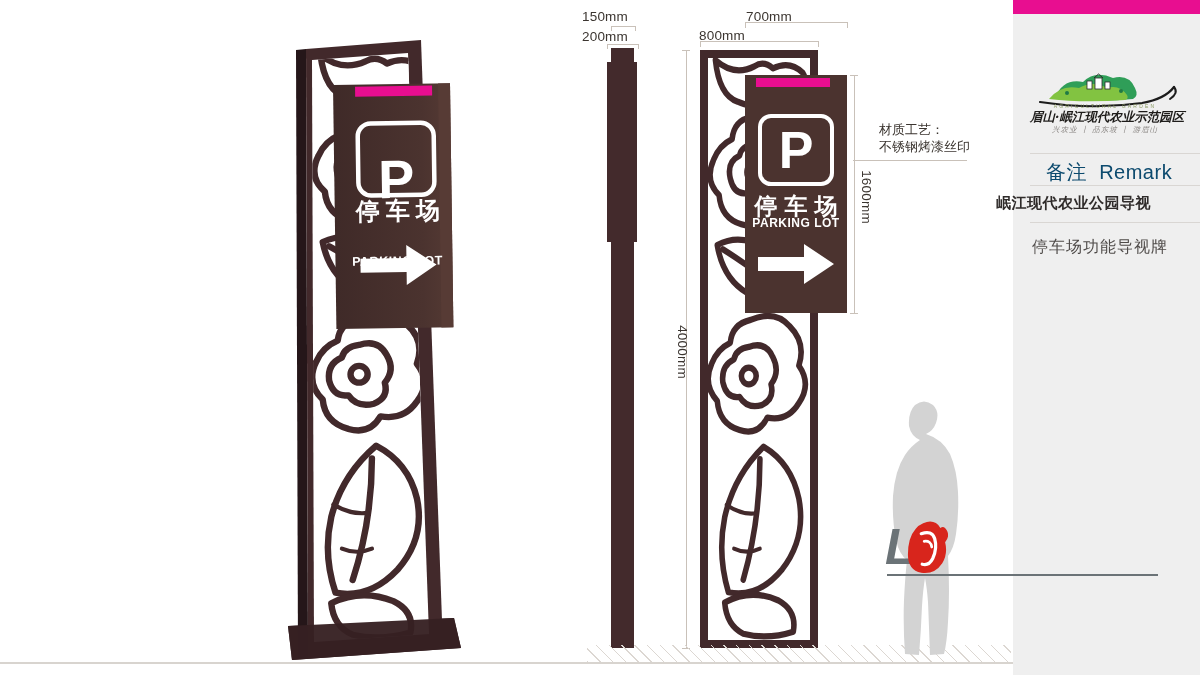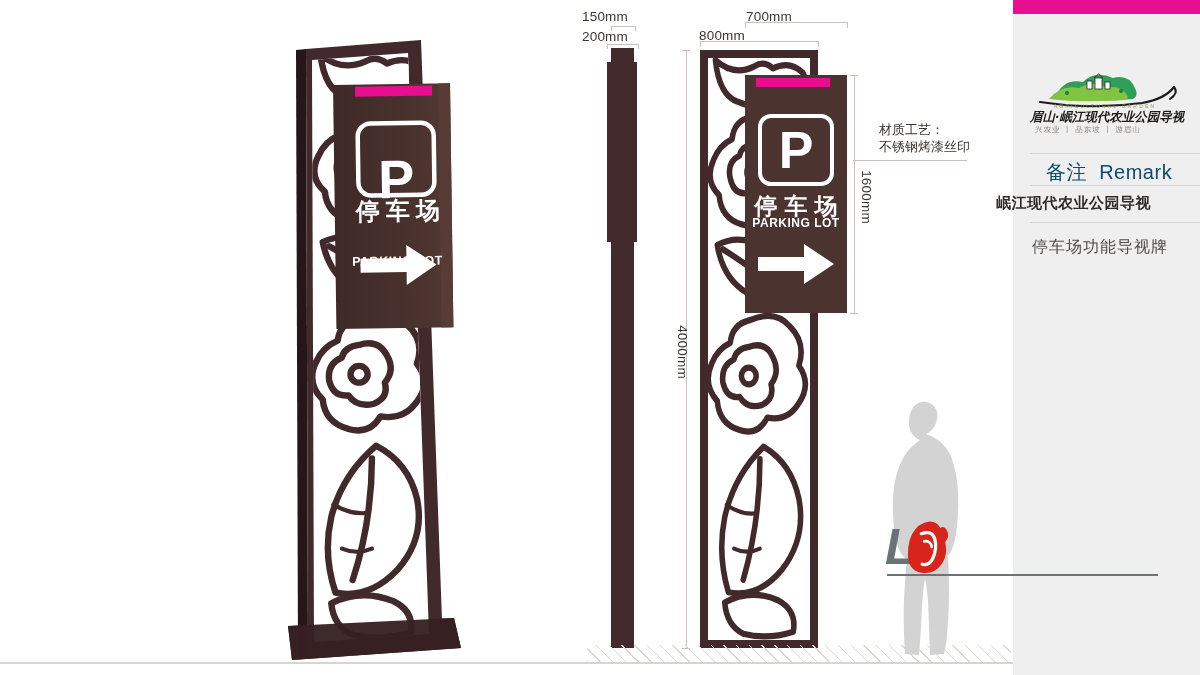--- a/index.html
+++ b/index.html
@@ -44,21 +44,21 @@
   
   .sidebar{position:absolute;left:1013px;top:0;width:187px;height:675px;background:#efefef;}
   .sidebar .topbar{position:absolute;left:0;top:0;width:187px;height:14px;background:#e80e90;}
   .sb-divider{position:absolute;left:17px;width:170px;height:1px;background:#d9d6d3;}
   .sb-remark{position:absolute;left:19px;top:159px;font-size:20px;color:#0c4a6e;letter-spacing:.5px;margin-left:14px;}
   .sb-project{position:absolute;left:19px;top:194px;font-size:15px;font-weight:bold;color:#2f2b2a;letter-spacing:.5px;}
   .sb-item{position:absolute;left:19px;top:237px;font-size:16px;color:#4f4b49;letter-spacing:1px;}
   .brand-en{position:absolute;left:1035px;top:103px;width:140px;text-align:center;font-size:5px;letter-spacing:2.2px;color:#8a9a62;}
   .brand-cn{position:absolute;left:1030px;top:109px;width:150px;text-align:center;font-size:12.5px;font-weight:bold;font-style:italic;
             font-family:"DejaVu Serif",serif;color:#1e1c1a;white-space:nowrap;}
-  .brand-slogan{position:absolute;left:1035px;top:125px;width:140px;text-align:left;font-size:7.5px;color:#8a8683;letter-spacing:1px;}
+  .brand-slogan{position:absolute;left:1035px;top:125px;width:140px;text-align:center;font-size:7.5px;color:#8a8683;letter-spacing:1px;font-style:italic;}
 
   
   .lt-wordmark{position:absolute;left:885px;top:520px;display:flex;align-items:flex-start;
                font-size:50px;font-weight:bold;font-style:italic;color:#6b7377;letter-spacing:-1px;line-height:54px;}
   .lt-seal{margin:0 -5px 0 -9px;position:relative;top:0px;}
   .lt-line{position:absolute;left:887px;top:574px;width:271px;height:2px;background:#6b7377;}
   .lt-bottom{position:absolute;left:887px;top:579px;width:271px;display:flex;justify-content:space-between;align-items:baseline;}
   .lt-url{font-size:17px;font-weight:bold;color:#6b7377;letter-spacing:.5px;}
   .lt-cn{font-size:17px;font-weight:bold;font-style:italic;color:#2f3337;letter-spacing:1px;}
 </style>
@@ -194,21 +194,21 @@
     <path d="M18,30 Q26,10 46,14 Q58,2 76,10 Q92,6 98,20 Q102,28 96,31 Q60,35 18,30 Z" fill="#2f9e58"></path>
     <path d="M12,31 Q24,16 42,20 Q56,12 70,20 Q82,16 90,27 Q92,31 88,32 Q46,35 12,31 Z" fill="#82c341"></path>
     <rect x="50" y="13" width="5" height="8" fill="#ffffff" stroke="#2b2b2b" stroke-width="0.8"></rect>
     <rect x="58" y="10" width="7" height="11" fill="#ffffff" stroke="#2b2b2b" stroke-width="0.8"></rect>
     <path d="M57,10 L61.5,6 L66,10" fill="none" stroke="#2b2b2b" stroke-width="1"></path>
     <rect x="68" y="14" width="5" height="7" fill="#ffffff" stroke="#2b2b2b" stroke-width="0.8"></rect>
     <circle cx="30" cy="25" r="2" fill="#1f7a45"></circle>
     <circle cx="84" cy="23" r="2" fill="#1f7a45"></circle>
   </svg>
   <div class="brand-en">AGRICULTURAL GARDEN</div>
-  <div class="brand-cn">眉山·岷江现代农业公园导视</div>
+  <div class="brand-cn">眉山·岷江现代农业示范园区</div>
   <div class="brand-slogan">兴农业 丨 品东坡 丨 游眉山</div>
 
   <div class="sb-divider" style="left:1030px;top:153px;width:170px;position:absolute"></div>
   <div class="sb-remark" style="left:1032px">
     <span>备注</span>&nbsp;&nbsp;<span>Remark</span>
   </div>
   <div class="sb-divider" style="left:1030px;top:185px;width:170px;position:absolute"></div>
   <div class="sb-project" style="left:996px">岷江现代农业公园导视</div>
   <div class="sb-divider" style="left:1030px;top:222px;width:170px;position:absolute"></div>
   <div class="sb-item" style="left:1032px">停车场功能导视牌</div>

